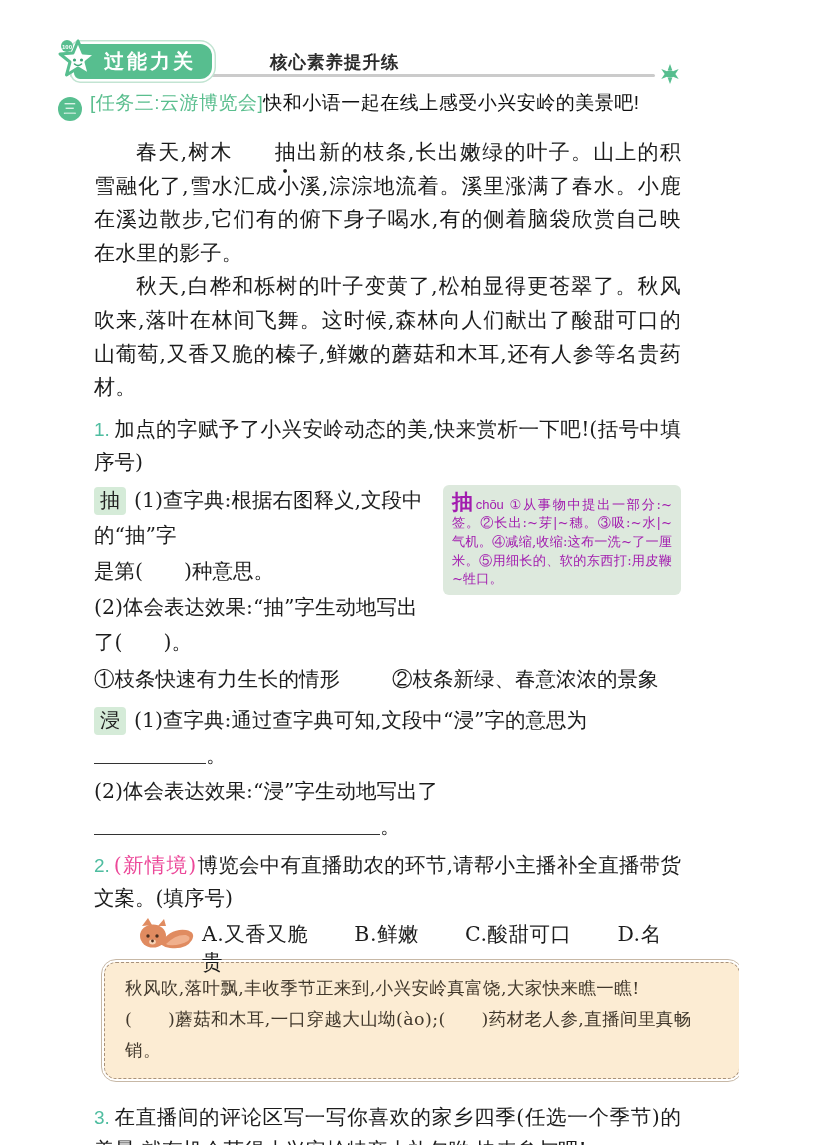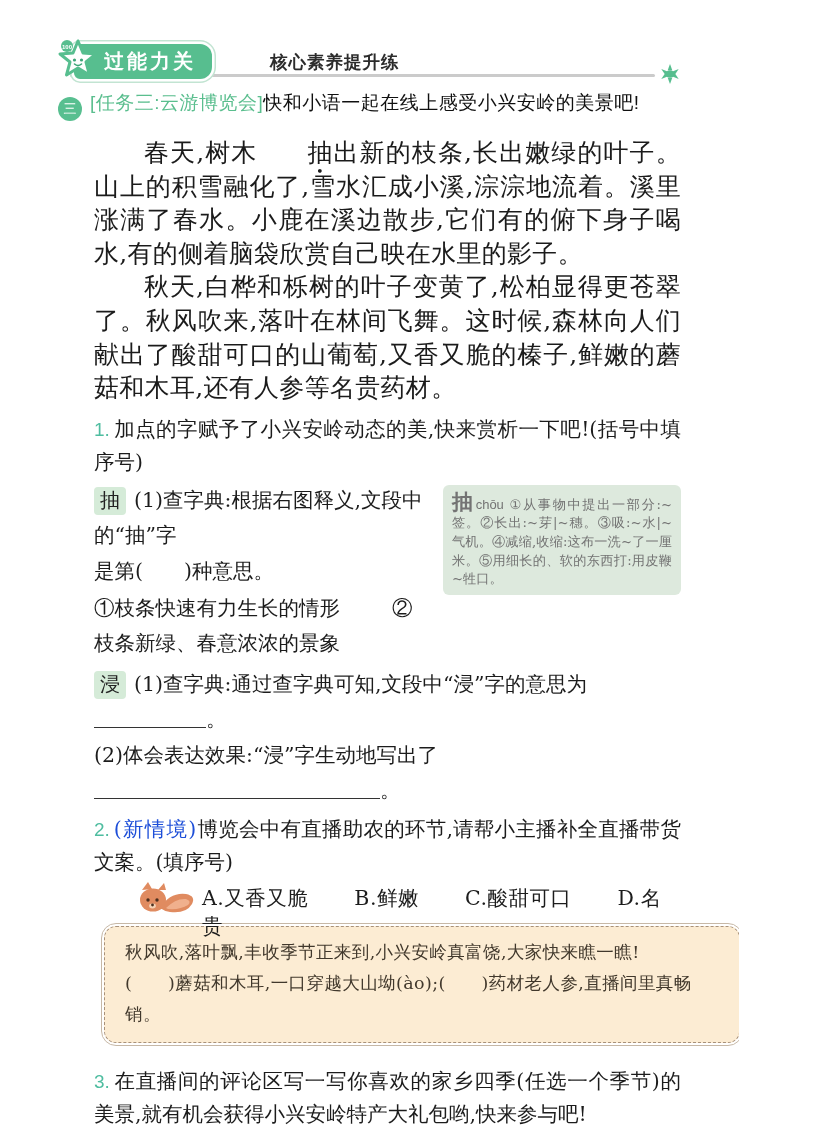--- a/index.html
+++ b/index.html
@@ -41,38 +41,38 @@
     color:#fff; text-align:center; font-size:13px; line-height:24px; margin-right:8px;
   }
   .task-ico::after{ content:""; position:absolute; left:3px; bottom:-3px;
     border:4px solid transparent; border-top-color:#58bf90; transform:rotate(30deg); }
   .task-bracket { color:#5abe8e; letter-spacing:0.5px; }
   .task-title { color:#101010; letter-spacing:0.5px; }
 
   
   .main { position:absolute; top:136px; left:94px; right:58px; }
   .para {
-    font-size:25px; line-height:33.6px; text-align:justify;
+    font-size:21px; line-height:33.6px; text-align:justify;
     text-indent:2em; letter-spacing:0.3px; color:#1b1b1b;
   }
   .emph { position:relative; display:inline-block; }
   .emph::after { content:"•"; position:absolute; left:50%; transform:translateX(-50%);
     bottom:-0.62em; font-size:13px; color:#1b1b1b; line-height:1; }
 
   .qstem { font-size:20.5px; line-height:33px; margin-top:8px; text-align:justify; }
   .qnum { color:#4fbda0; font-family:"Liberation Sans",sans-serif; font-size:19px; margin-right:4px; }
-  .qtag { color:#1d4ed8; letter-spacing:1px; }
+  .qtag { color:#ec4899; letter-spacing:1px; }
 
   
   .chou-block { margin-top:4px; overflow:visible; }
   .dictbox {
     float:right; width:238px;
     background:#dde9dd; border-radius:6px;
     padding:7px 9px 6px 9px; margin:2px 0 4px 12px;
-    font-size:13.2px; line-height:18.6px; color:#737373; text-align:justify;
+    font-size:13.2px; line-height:18.6px; color:#a21caf; text-align:justify;
   }
   .dict-head { font-size:21px; font-weight:bold; line-height:20px; }
   .dict-pinyin { font-family:"Liberation Sans",sans-serif; font-size:13px; margin:0 4px 0 1px; }
   .charchip {
     display:inline-block; background:#d5ebd8; border-radius:4px;
     padding:0 6px 2px 6px; font-size:20px; line-height:26px; margin-right:8px; color:#222;
   }
   .qline { font-size:20.5px; line-height:35px; margin-top:1px; }
   .optline { font-size:20.5px; line-height:35px; margin-top:2px; }
   .optline .opt2 { margin-left:52px; }
@@ -136,20 +136,21 @@
     <p class="para">秋天,白桦和栎树的叶子变黄了,松柏显得更苍翠了。秋风吹来,落叶在林间飞舞。这时候,森林向人们献出了酸甜可口的山葡萄,又香又脆的榛子,鲜嫩的蘑菇和木耳,还有人参等名贵药材。</p>
 
     <div class="qstem"><span class="qnum">1.</span><span>加点的字赋予了小兴安岭动态的美,快来赏析一下吧!(括号中填序号)</span></div>
 
     <div class="chou-block">
       <div class="dictbox">
         <span class="dict-head">抽</span><span class="dict-pinyin">chōu</span><span>①从事物中提出一部分:~签。②长出:~芽|~穗。③吸:~水|~气机。④减缩,收缩:这布一洗~了一厘米。⑤用细长的、软的东西打:用皮鞭~牲口。</span>
       </div>
       <div class="qline"><span class="charchip">抽</span><span>(1)查字典:根据右图释义,文段中的“抽”字</span></div>
       <div class="qline">是第(　　)种意思。</div>
+      <div class="qline">(2)体会表达效果:“抽”字生动地写出了(　　)。</div>
       <div class="optline"><span>①枝条快速有力生长的情形</span><span class="opt2">②枝条新绿、春意浓浓的景象</span></div>
     </div>
 
     <div class="qline" style="margin-top:6px;"><span class="charchip">浸</span><span>(1)查字典:通过查字典可知,文段中“浸”字的意思为</span><span class="blank blank-sm"></span><span>。</span></div>
     <div class="qline"><span>(2)体会表达效果:“浸”字生动地写出了</span><span class="blank blank-lg"></span><span>。</span></div>
 
     <div class="qstem" style="margin-top:5px;"><span class="qnum">2.</span><span class="qtag">(新情境)</span><span>博览会中有直播助农的环节,请帮小主播补全直播带货文案。(填序号)</span></div>
 
     <div class="q2opts">
       <svg class="fox" viewBox="0 0 62 42">

